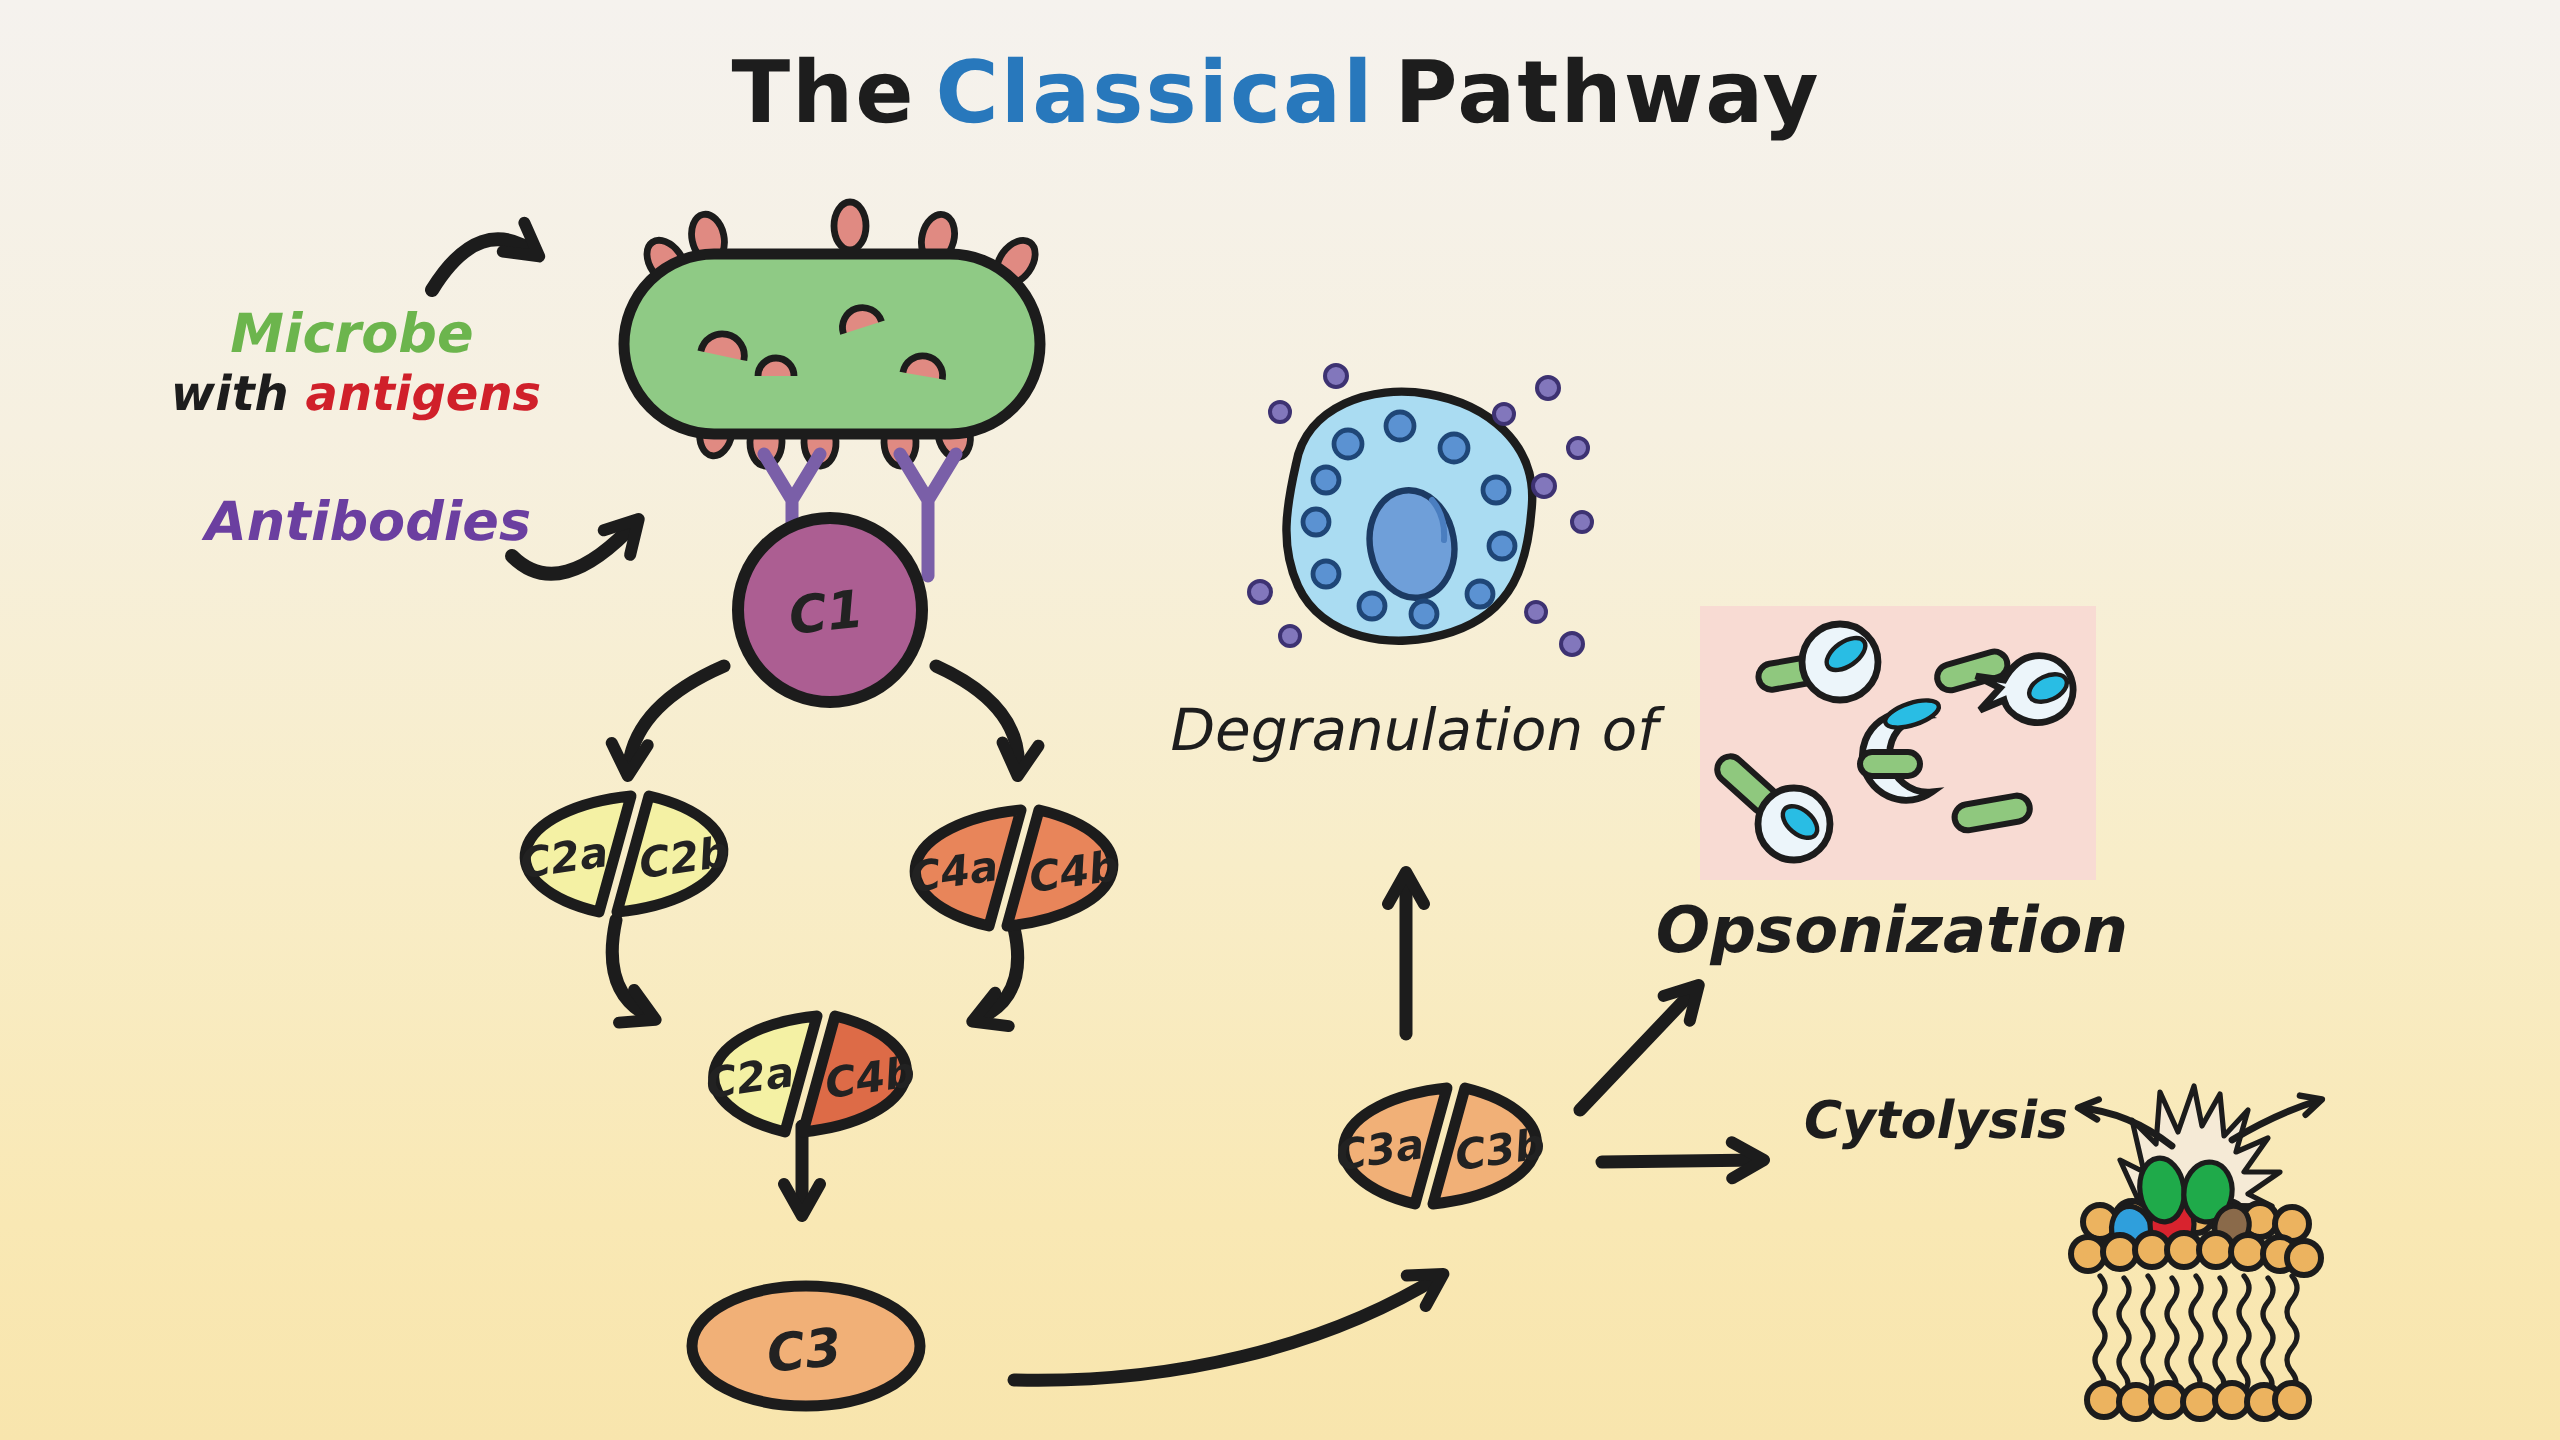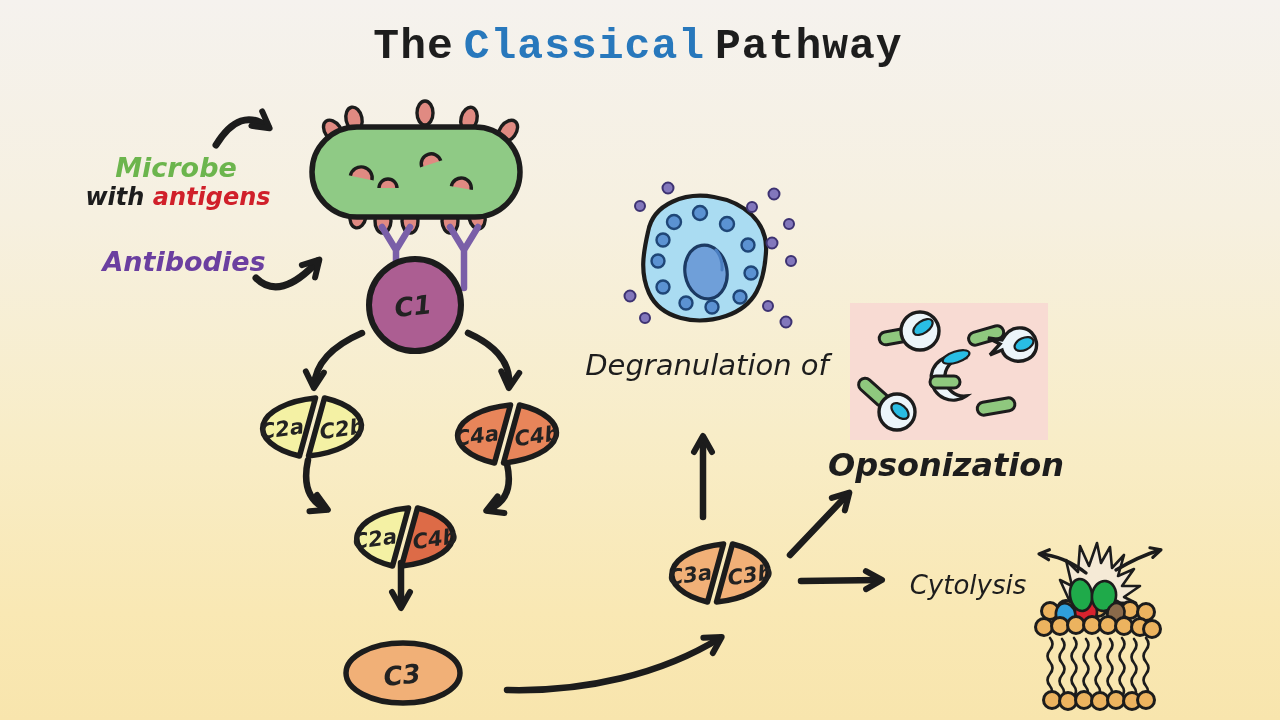--- a/index.html
+++ b/index.html
@@ -4,28 +4,28 @@
 <style>
   html,body{margin:0;padding:0;}
   .stage{
     position:relative;width:1280px;height:720px;overflow:hidden;
     background:linear-gradient(180deg,#f5f2ee 0%,#f6f0e0 30%,#f8edc8 60%,#f9e8b4 85%,#f8e5ad 100%);
     font-family:"DejaVu Sans",sans-serif;
   }
   svg{position:absolute;left:0;top:0;}
   .txt{position:absolute;transform:translateX(-50%);white-space:nowrap;text-align:center;
        font-style:italic;color:#1d1d1d;}
-  .title{top:22px;left:638px;font-size:43px;font-weight:700;font-style:normal;letter-spacing:1px;font-family:Liberation Mono, monospace;}
+  .title{top:22px;left:638px;font-size:43px;font-weight:700;font-style:normal;letter-spacing:1px;}
   .title .hl{margin:0 10px;}
   .lbl-microbe{top:152px;left:176px;font-size:27px;font-weight:700;}
   .lbl-microbe2{top:183px;left:178px;font-size:24px;font-weight:700;}
   .lbl-antibodies{top:246px;left:184px;font-size:27px;font-weight:700;}
   .lbl-degran{top:350px;left:707px;font-size:29px;font-weight:400;line-height:1.1;}
   .lbl-opson{top:446px;left:946px;font-size:32px;font-weight:600;}
-  .lbl-cyto{top:570px;left:968px;font-size:26px;font-weight:400;}
+  .lbl-cyto{top:546px;left:968px;font-size:26px;font-weight:700;}
   .mol{font:italic 700 21px "DejaVu Sans",sans-serif;fill:#222;text-anchor:middle;}
   .mol-big{font:italic 700 26px "DejaVu Sans",sans-serif;fill:#222;text-anchor:middle;}
   .ink{stroke:#1c1c1c;fill:none;stroke-linecap:round;stroke-linejoin:round;}
   .shape{stroke:#1c1c1c;stroke-linejoin:round;}
   .head{fill:#ecb35f;stroke:#1c1c1c;stroke-width:3;}
   .tailp{stroke:#1c1c1c;stroke-width:2.6;fill:none;stroke-linecap:round;}
   .granule{fill:#5b92d2;stroke:#1f4677;stroke-width:2.4;}
   .dotp{fill:#8277bc;stroke:#3d3272;stroke-width:2;}
   .rod{fill:#8fc87e;stroke:#1c1c1c;stroke-width:3;}
   .wcell{fill:#ecf5fa;stroke:#1c1c1c;stroke-width:3.4;}

